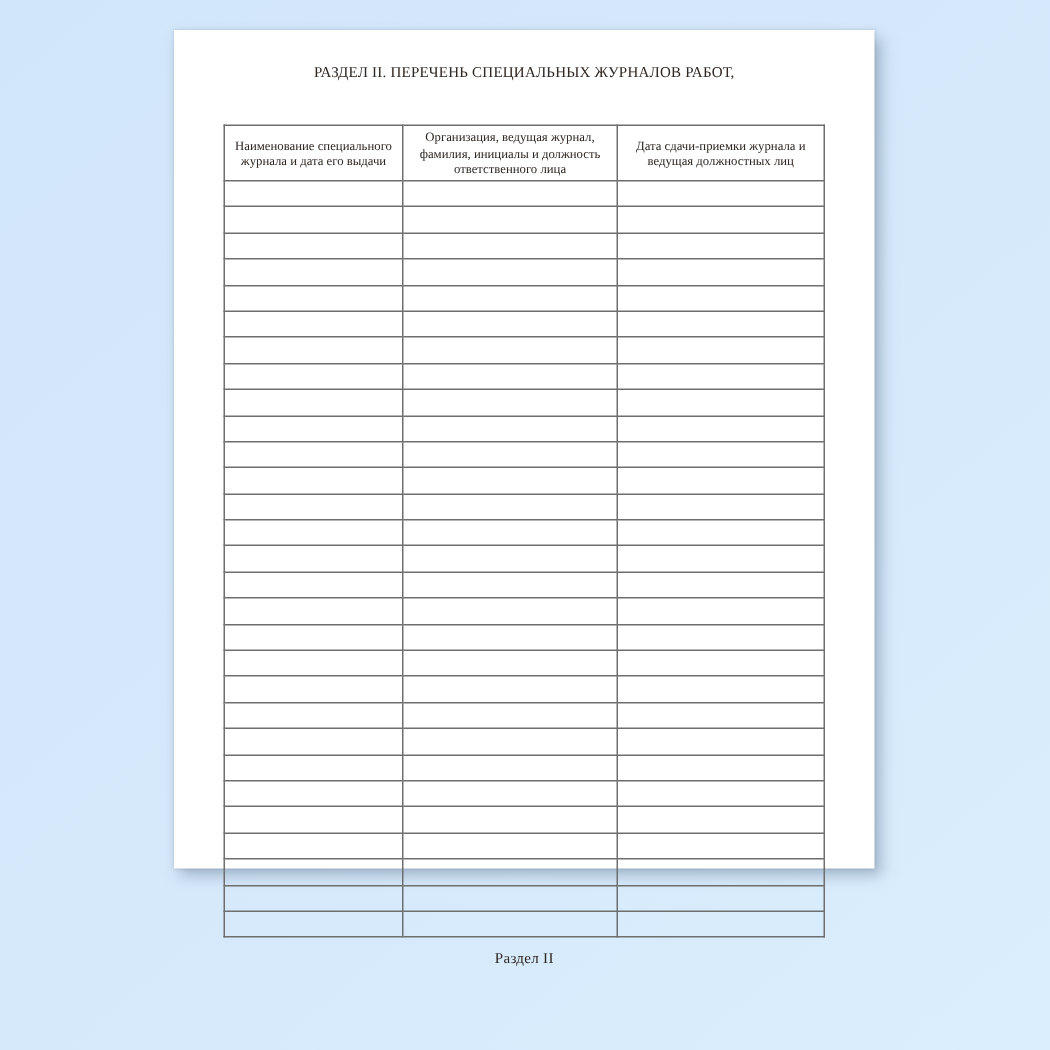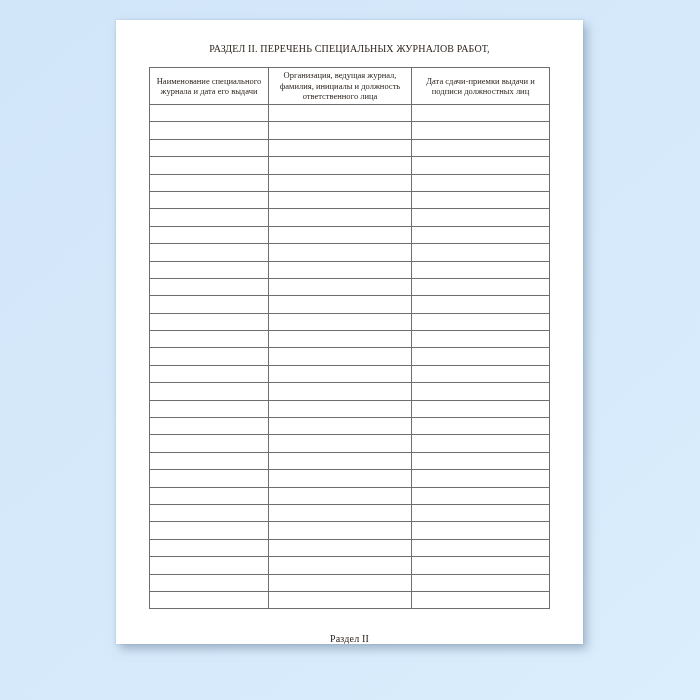--- a/index.html
+++ b/index.html
@@ -9,35 +9,35 @@
   }
   body {
     background: linear-gradient(140deg, #d2e6f9 0%, #d6e9fb 55%, #dbeefd 100%);
     font-family: "Liberation Serif", "DejaVu Serif", serif;
     color: #2e2620;
     position: relative;
   }
   .paper {
     position: absolute;
     left: 116px; top: 20px;
-    width: 467px; height: 624px;
+    width: 467px; height: 559px;
     background: #ffffff;
     box-shadow: 4px 5px 9px rgba(105, 128, 152, 0.50),
                 0 0 2px rgba(140, 160, 180, 0.45);
   }
   .doc-title {
     margin-top: 23px;
     text-align: center;
     font-size: 10px;
     line-height: 12px;
     letter-spacing: 0.15px;
     white-space: nowrap;
   }
   table.journal-table {
-    margin: 12px auto 0 auto;
+    margin: 28px auto 0 auto;
     width: 400px;
     table-layout: fixed;
     border-collapse: collapse;
     border: 1.5px solid #565656;
   }
   table.journal-table th {
     border: 1px solid #6e6e6e;
     font-weight: normal;
     font-size: 8.5px;
     line-height: 10.5px;
@@ -46,21 +46,21 @@
     padding: 2px 4px;
     height: 32px;
     color: #2e2620;
   }
   table.journal-table td {
     border: 1px solid #6e6e6e;
     height: 16.4px;
     font-size: 9px;
   }
   .doc-footer {
-    margin-top: 24px;
+    margin-top: 9px;
     text-align: center;
     font-size: 10px;
     letter-spacing: 0.2px;
   }
 </style>
 </head>
 <body>
 
 <div class="paper">
 
@@ -71,21 +71,21 @@
   <table class="journal-table">
     <colgroup>
       <col style="width:119px">
       <col style="width:143px">
       <col style="width:138px">
     </colgroup>
     <thead>
       <tr>
         <th>Наименование специального журнала и дата его выдачи</th>
         <th>Организация, ведущая журнал, фамилия, инициалы и должность ответственного лица</th>
-        <th>Дата сдачи-приемки выдачи и подписи должностных лиц</th>
+        <th>Дата сдачи-приемки журнала и ведущая должностных лиц</th>
       </tr>
     </thead>
     <tbody id="table-body">
         <tr>
           <td></td>
           <td></td>
           <td></td>
         </tr>
         <tr>
           <td></td>

